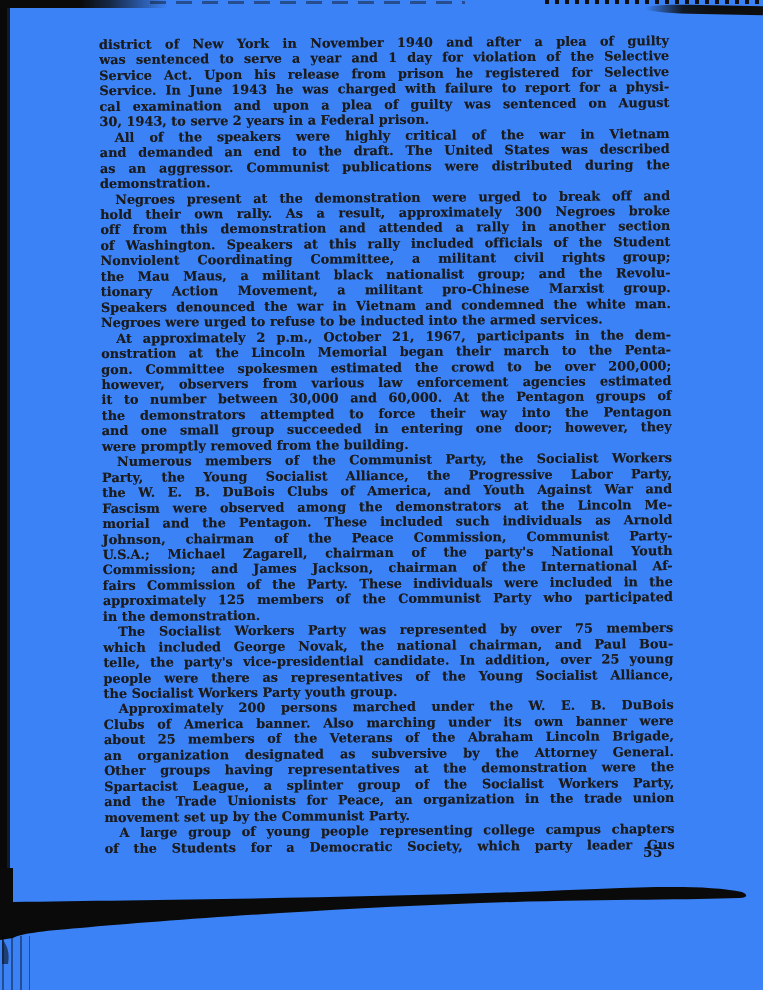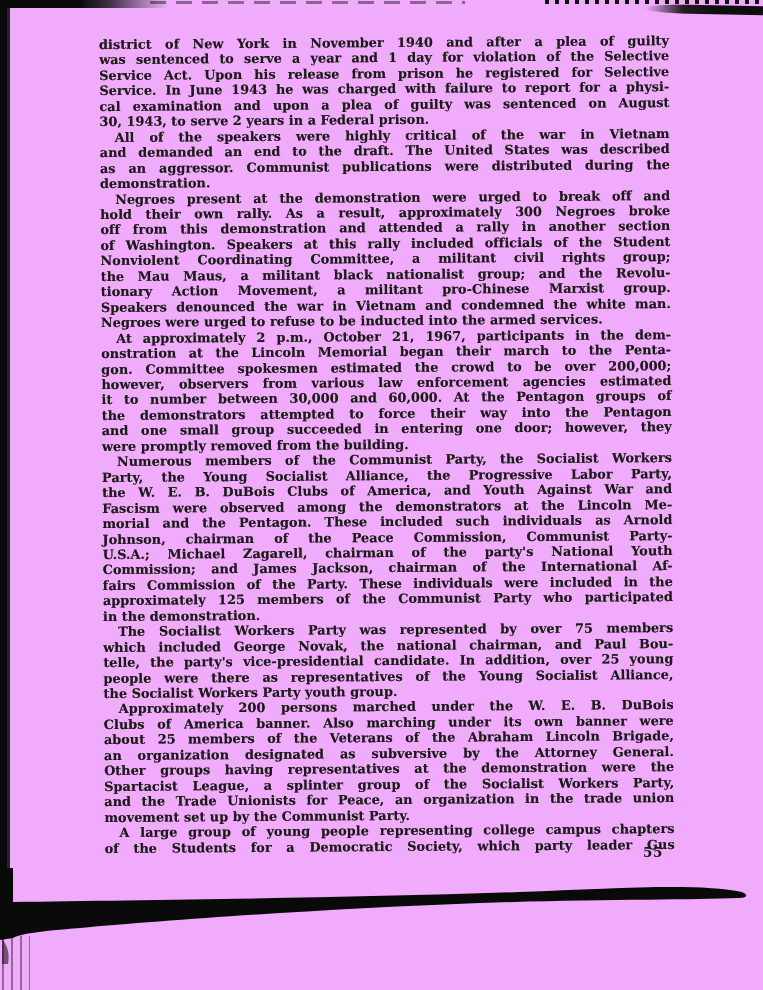--- a/index.html
+++ b/index.html
@@ -1,21 +1,21 @@
 <!DOCTYPE html>
 <html><head>
 <meta charset="utf-8">
 <style>
   html,body{margin:0;padding:0;}
   body{
     width:763px;height:990px;overflow:hidden;position:relative;
     background:#f5f4f1;
     font-family:"DejaVu Serif","Liberation Serif",serif;
   }
-  .scan-page{position:absolute;inset:0;background:#f0abfc;}
+  .scan-page{position:absolute;inset:0;background:#3b82f6;}
 
   
   .text-column{
     position:absolute;left:99px;top:37px;width:570px;
     transform:rotate(-0.4deg);transform-origin:0 0;
     color:#1c1b1a;font-size:12.8px;line-height:15.45px;font-weight:700;
     letter-spacing:0.05px;
     text-shadow:0 0 .35px rgba(20,20,20,.55);
   }
   .para{margin:0;}

